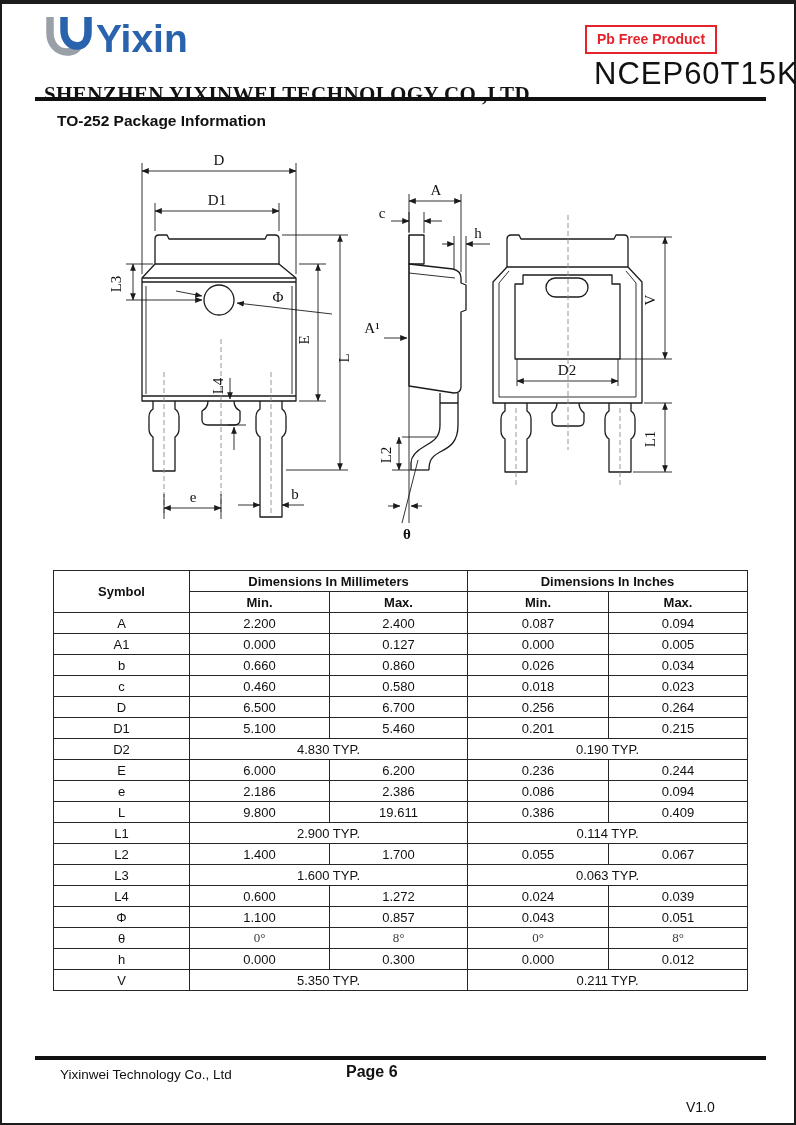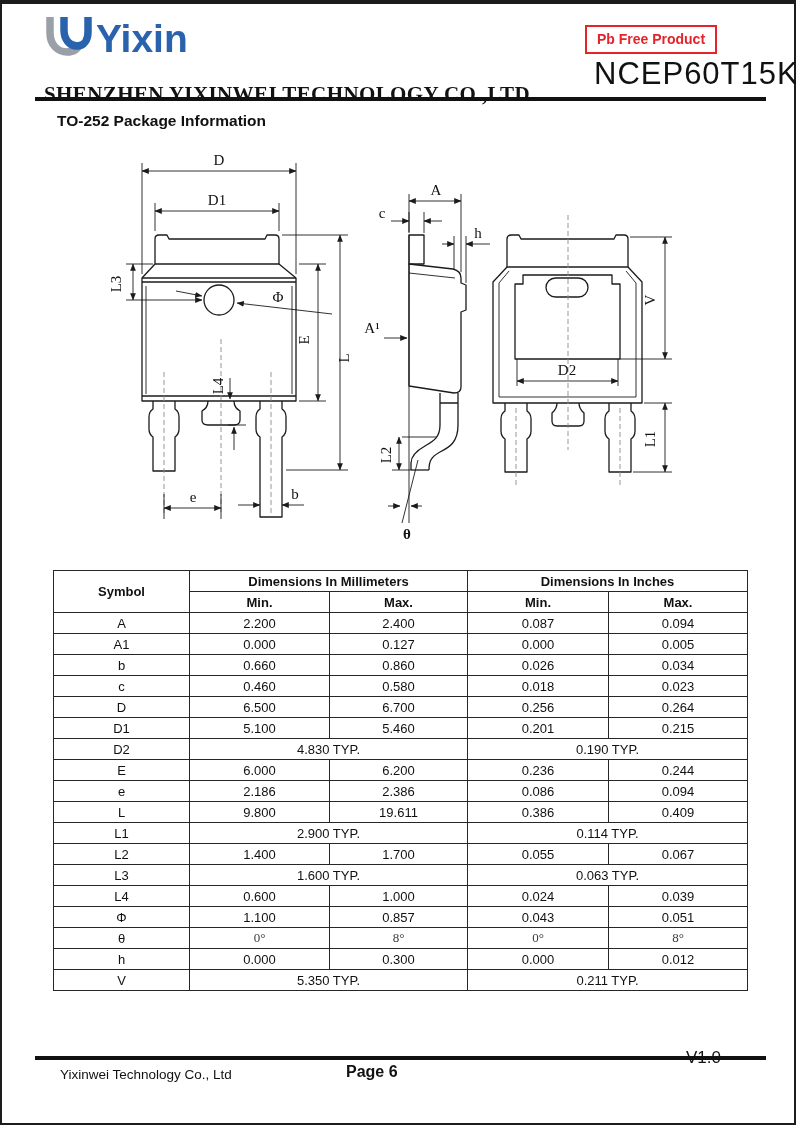--- a/index.html
+++ b/index.html
@@ -16,21 +16,21 @@
   .title{left:57px;top:112px;font-weight:bold;font-size:15.5px;}
   
   table.dims{position:absolute;left:53px;top:570px;width:694px;border-collapse:collapse;table-layout:fixed;}
   table.dims th,table.dims td{border:1px solid #262626;height:20px;padding:0;text-align:center;
     font-size:13px;vertical-align:middle;}
   table.dims th{font-weight:bold;}
   td.ang{font-family:"Liberation Serif",serif;color:#3c3c3c;}
   
   .f-co{left:60px;top:1067px;font-size:13.5px;}
   .f-page{left:346px;top:1063px;width:108px;font-weight:bold;font-size:16px;}
-  .f-ver{left:686px;top:1048px;font-size:17px;}
+  .f-ver{left:686px;top:1099px;font-size:14px;}
   
   svg.drawing{position:absolute;left:50px;top:132px;}
   .ol{stroke:#1b1b1b;stroke-width:1.3;fill:none;stroke-linejoin:round;}
   .dl{stroke:#1b1b1b;stroke-width:0.9;fill:none;}
   .cl{stroke:#8a8a8a;stroke-width:0.9;fill:none;stroke-dasharray:5,3;}
   .dimtxt{font-family:"Liberation Serif",serif;font-size:15px;fill:#111;}
   .bold{font-weight:bold;}
 </style>
 </head>
 <body>
@@ -283,21 +283,21 @@
         <td>0.067</td>
       </tr>
       <tr>
         <td class="sym">L3</td>
         <td colspan="2">1.600 TYP.</td>
         <td colspan="2">0.063 TYP.</td>
       </tr>
       <tr>
         <td class="sym">L4</td>
         <td>0.600</td>
-        <td>1.000</td>
+        <td>1.272</td>
         <td>0.024</td>
         <td>0.039</td>
       </tr>
       <tr>
         <td class="sym">Φ</td>
         <td>1.100</td>
         <td>0.857</td>
         <td>0.043</td>
         <td>0.051</td>
       </tr>

